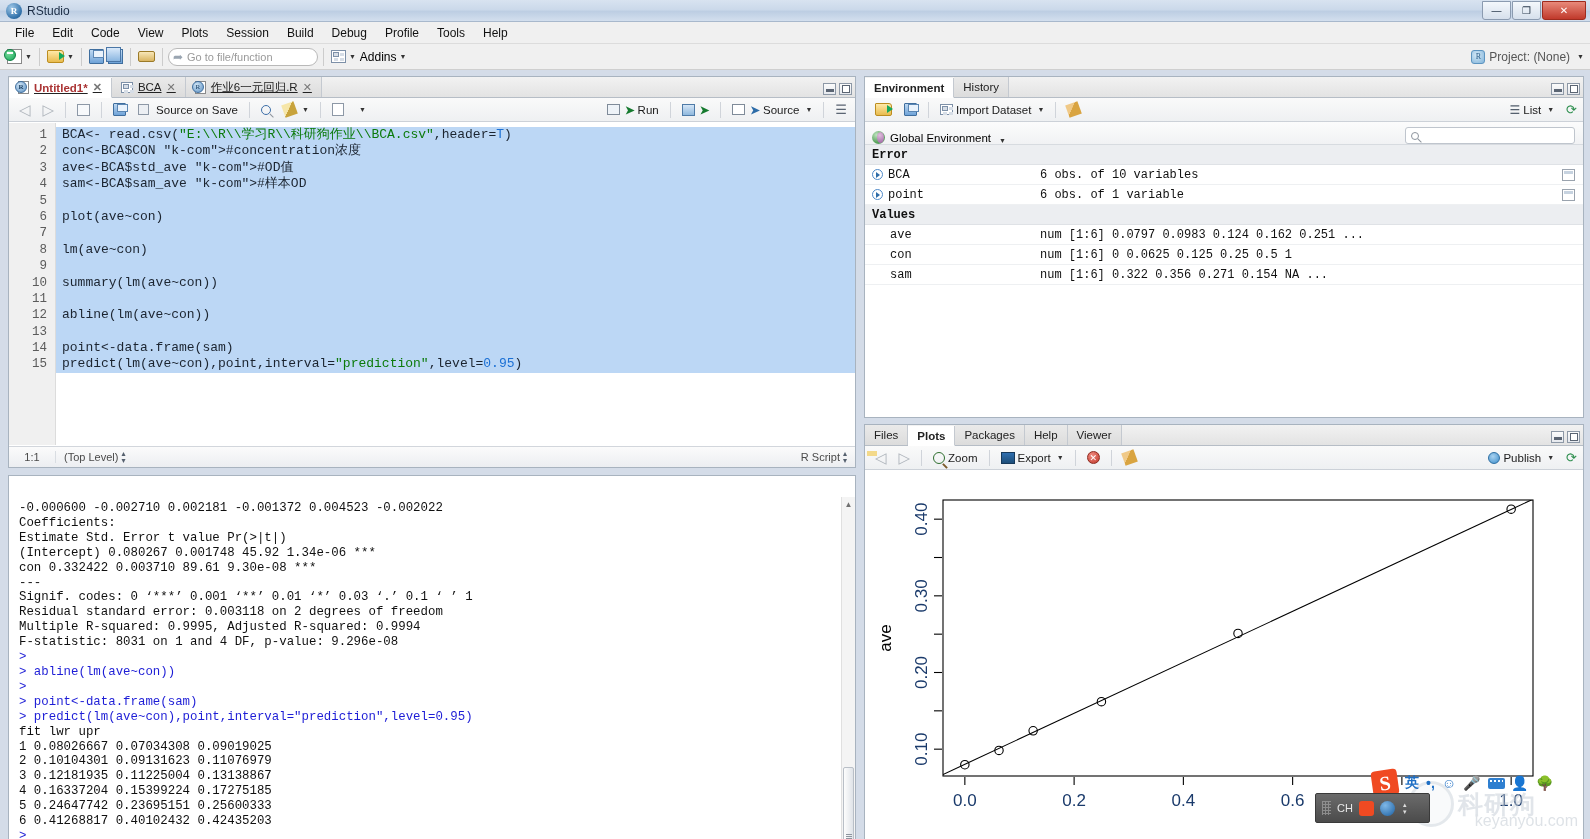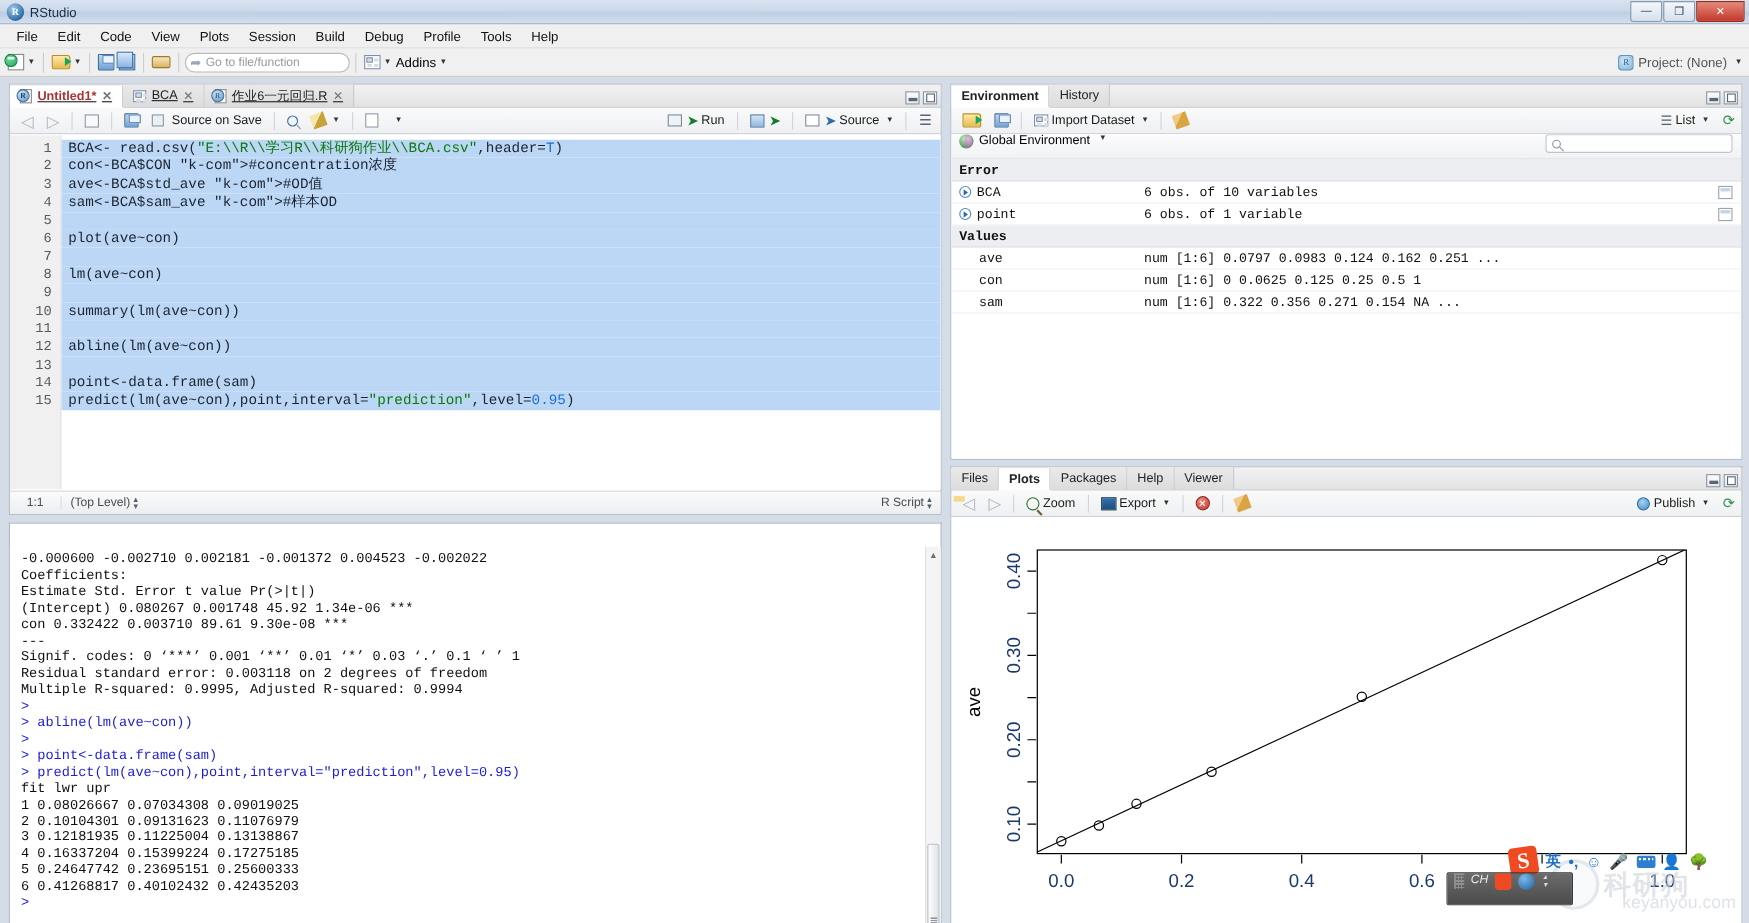--- a/index.html
+++ b/index.html
@@ -165,21 +165,21 @@
   #con-thumb{position:absolute;top:270px;left:1px;width:11px;height:140px;
      background:linear-gradient(90deg,#fdfdfd,#dfe3e8);border:1px solid #b9bfc7;border-radius:2px;}
   #con-thumb::after{content:"";position:absolute;left:2px;top:66px;width:6px;height:5px;
      background:repeating-linear-gradient(180deg,#8e959e 0 1px,transparent 1px 2px);}
 
   
   #envpane { left:864px; top:6px; width:720px; height:342px; }
   #env-body { position:absolute; top:45px; left:0; right:0; bottom:0; background:#fff; overflow:hidden;}
   #env-filter {
     height:23px; background:linear-gradient(180deg,#fcfcfc,#f1f2f4); border-bottom:1px solid #d7dbe0;
-    display:flex; align-items:flex-start; padding-left:7px; gap:5px; font-size:11.5px;
+    display:flex; align-items:flex-end; padding-left:7px; gap:5px; font-size:11.5px;
   }
   .globe-ico{width:13px;height:13px;border-radius:50%;
      background:radial-gradient(circle at 35% 30%,#bfe4c0,#5aa35e 60%);position:relative;}
   .globe-ico::after{content:"";position:absolute;left:5px;top:1px;width:7px;height:11px;border-radius:50%;
      background:radial-gradient(circle at 40% 30%,#e0bddd,#9a62a0);}
   #env-search{ margin-left:auto; margin-right:8px; width:170px; height:17px; border:1px solid #bfc5cd;
      border-radius:3px; background:#fff; display:flex; align-items:center; padding-left:5px;}
   .mag{width:8px;height:8px;border:1.4px solid #8d949d;border-radius:50%;position:relative;}
   .mag::after{content:"";position:absolute;right:-4px;bottom:-3px;width:5px;height:1.4px;background:#8d949d;transform:rotate(45deg);}
 
@@ -208,22 +208,22 @@
   .exp-ico::after{content:"";position:absolute;left:2px;top:5px;width:10px;height:5px;background:#f3d98a;}
   .del-ico{width:13px;height:13px;border-radius:50%;background:radial-gradient(circle at 35% 30%,#f08a80,#c0392b);
      border:1px solid #8e2b20;color:#fff;font-size:9px;display:flex;align-items:center;justify-content:center;}
   .broom{width:13px;height:13px;background:linear-gradient(135deg,#f0c987 40%,#d9a441 41%);transform:rotate(-20deg);}
 
   
   #ime {
     position:absolute; left:1315px; top:793px; width:115px; height:30px;
     background:linear-gradient(180deg,#6b6b6b,#4b4b4b);
     border:1px solid #3a3a3a; border-radius:2px;
-    display:flex; align-items:flex-start; gap:6px; padding-left:6px;
-    color:#e8e8e8; font-size:11px; z-index:40;font-style:italic;
+    display:flex; align-items:center; gap:6px; padding-left:6px;
+    color:#e8e8e8; font-size:11px; z-index:40;
   }
   .ime-dots{width:9px;height:14px;background:repeating-linear-gradient(180deg,#9a9a9a 0 1.5px,transparent 1.5px 3px),
       repeating-linear-gradient(90deg,#9a9a9a 0 1.5px,transparent 1.5px 3px);opacity:.8;}
   .sogou-s{width:15px;height:15px;background:#f04a22;color:#fff;border-radius:3px;font-weight:bold;
      display:flex;align-items:center;justify-content:center;font-size:11px;font-family:"Liberation Serif",serif;}
   .q-ico{width:15px;height:15px;border-radius:50%;background:radial-gradient(circle at 35% 30%,#7fb8e8,#1c5fa0);
      color:#fff;font-size:10px;font-weight:bold;display:flex;align-items:center;justify-content:center;}
   .ime-ud{display:flex;flex-direction:column;font-size:7px;line-height:7px;color:#ddd;margin-left:2px;}
 
   #sogou-bar {
@@ -456,20 +456,21 @@
       <div></div>
       <div>Coefficients:</div>
       <div>            Estimate Std. Error t value Pr(&gt;|t|)</div>
       <div>(Intercept) 0.080267   0.001748   45.92 1.34e-06 ***</div>
       <div>con         0.332422   0.003710   89.61 9.30e-08 ***</div>
       <div>---</div>
       <div>Signif. codes:  0 ‘***’ 0.001 ‘**’ 0.01 ‘*’ 0.03 ‘.’ 0.1 ‘ ’ 1</div>
       <div></div>
       <div>Residual standard error: 0.003118 on 2 degrees of freedom</div>
       <div>Multiple R-squared:  0.9995,    Adjusted R-squared:  0.9994</div>
+      <div>F-statistic:  8031 on 1 and 4 DF,  p-value: 9.296e-08</div>
       <div></div>
       <div class="blue">&gt; </div>
       <div class="blue">&gt; abline(lm(ave~con))</div>
       <div class="blue">&gt; </div>
       <div class="blue">&gt; point&lt;-data.frame(sam)</div>
       <div class="blue">&gt; predict(lm(ave~con),point,interval="prediction",level=0.95)</div>
       <div>        fit        lwr        upr</div>
       <div>1 0.08026667 0.07034308 0.09019025</div>
       <div>2 0.10104301 0.09131623 0.11076979</div>
       <div>3 0.12181935 0.11225004 0.13138867</div>

